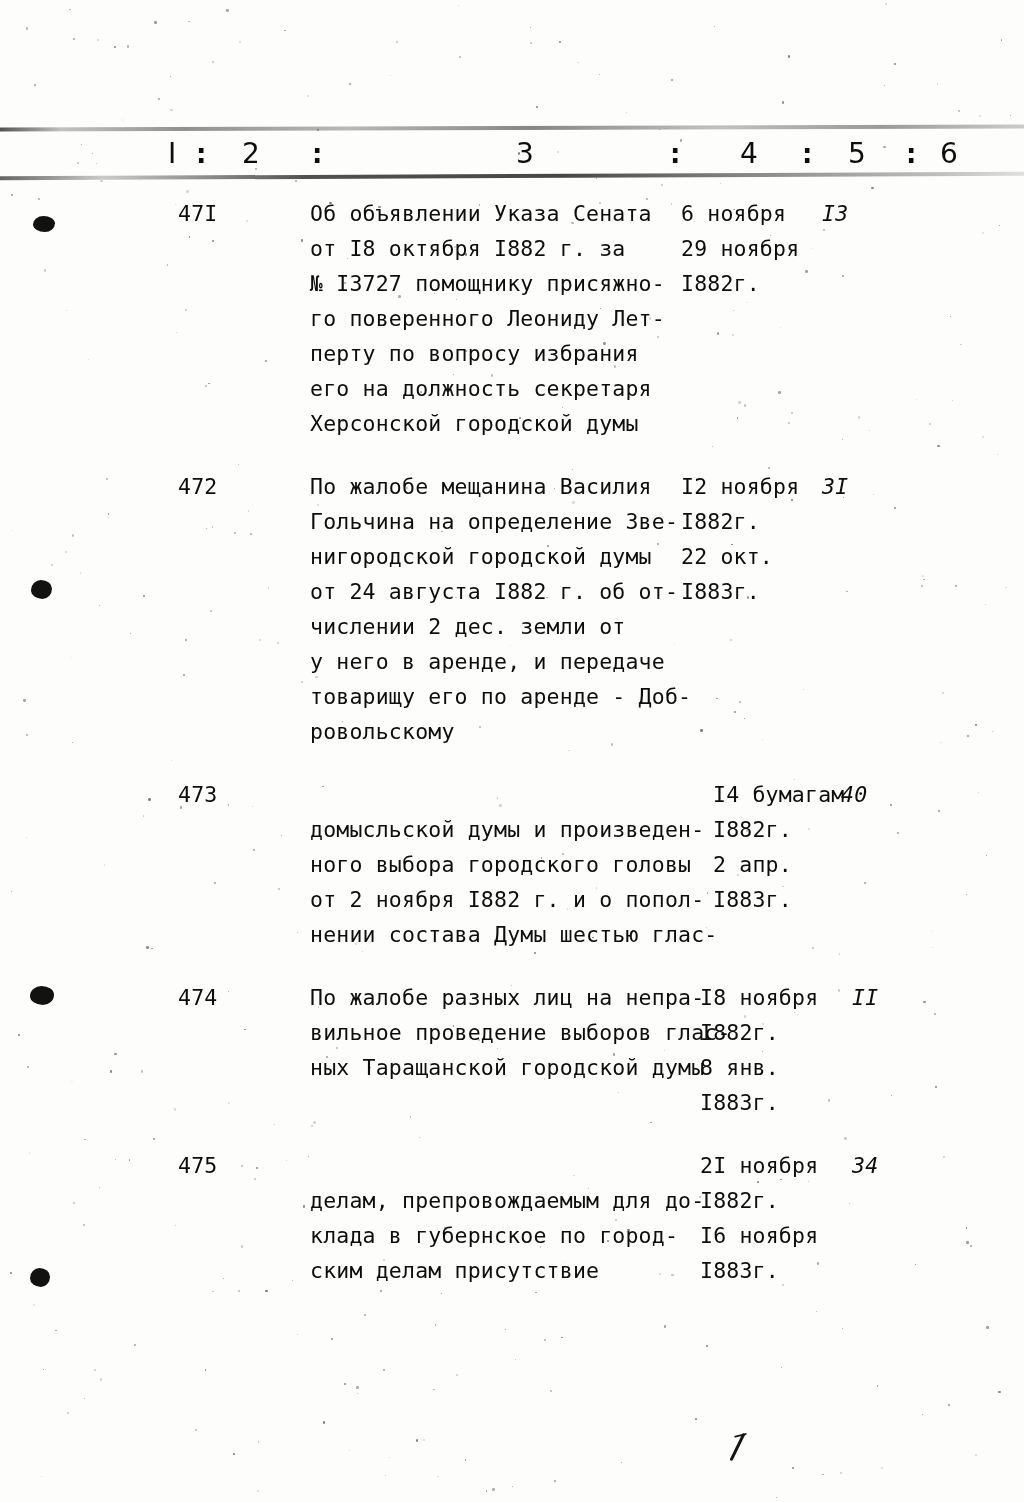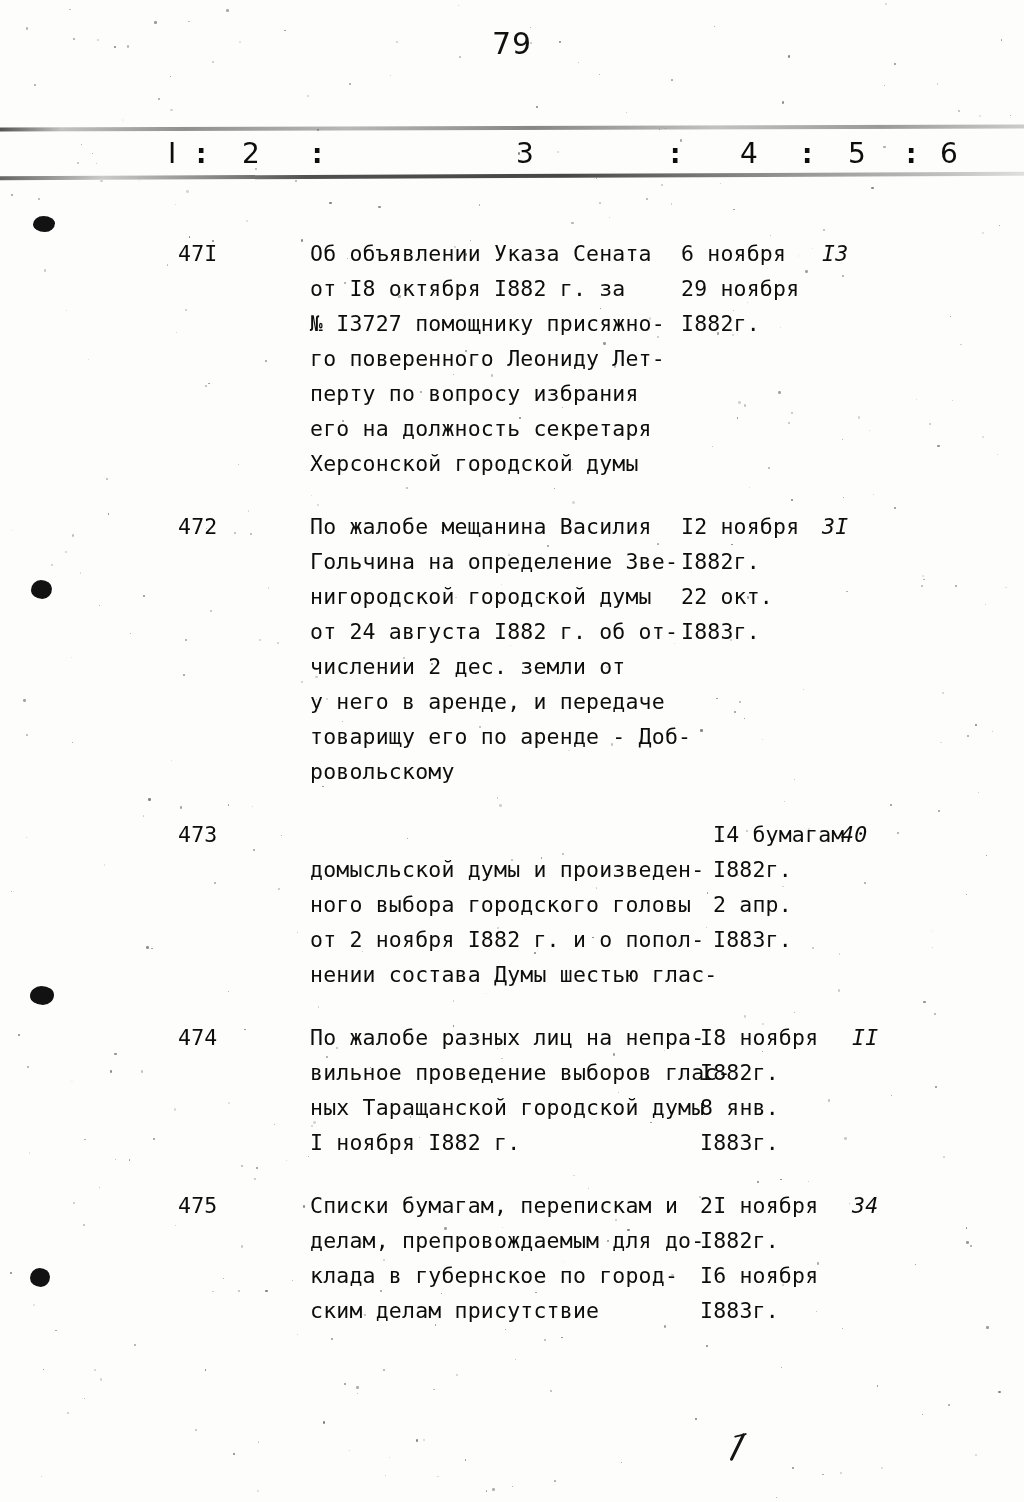--- a/index.html
+++ b/index.html
@@ -103,21 +103,20 @@
     height: 35px;
     white-space: pre;
   }
   .cell {
     position: absolute;
     top: 0;
     font-size: 21.5px;
     line-height: 35px;
     letter-spacing: 0.2px;
     white-space: pre;
-    margin-top: 40px;
   }
   .c-num   { left: 178px; width: 110px; }
   .c-desc  { left: 310px; }
   .c-date  { left: 681px; }
   .c-sheet { left: 822px; font-style: italic; }
 
   
   .entry.tight .c-date  { left: 713px; }
   .entry.tight .c-sheet { left: 841px; }
 
@@ -158,21 +157,20 @@
 
   
   .speckles { position: absolute; inset: 0; pointer-events: none; }
   .sp { position: absolute; background: #2a2a2a; border-radius: 50%; opacity: .45; }
 </style>
 </head>
 <body>
 
 <div class="page">
 
-  <div class="folio">79</div>
 
   <div class="rule top"></div>
   <div class="rule bottom"></div>
 
   <div class="colhead">
     <span class="ch-n" style="left:168px;">I</span>
     <span class="ch-sep" style="left:196px;">:</span>
     <span class="ch-n" style="left:242px;">2</span>
     <span class="ch-sep" style="left:312px;">:</span>
     <span class="ch-n" style="left:516px;">3</span>
@@ -208,24 +206,24 @@
         <div class="entry-row"><span class="cell c-num">473</span><span class="cell c-sheet">40</span><span class="cell c-date">I4 бумагам</span></div>
         <div class="entry-row"><span class="cell c-desc">домысльской думы и произведен-</span><span class="cell c-date">I882г.</span></div>
         <div class="entry-row"><span class="cell c-desc">ного выбора городского головы</span><span class="cell c-date">2 апр.</span></div>
         <div class="entry-row"><span class="cell c-desc">от 2 ноября I882 г. и о попол-</span><span class="cell c-date">I883г.</span></div>
         <div class="entry-row"><span class="cell c-desc">нении состава Думы шестью глас-</span></div>
       </div>
       <div class="entry wide">
         <div class="entry-row"><span class="cell c-num">474</span><span class="cell c-sheet">II</span><span class="cell c-desc">По жалобе разных лиц на непра-</span><span class="cell c-date">I8 ноября</span></div>
         <div class="entry-row"><span class="cell c-desc">вильное проведение выборов глас-</span><span class="cell c-date">I882г.</span></div>
         <div class="entry-row"><span class="cell c-desc">ных Таращанской городской думы</span><span class="cell c-date">8 янв.</span></div>
-        <div class="entry-row"><span class="cell c-desc">I ноября I882 г.</span><span class="cell c-date">I883г.</span></div>
+        <div class="entry-row"><span class="cell c-date">I883г.</span></div>
       </div>
       <div class="entry wide">
-        <div class="entry-row"><span class="cell c-num">475</span><span class="cell c-sheet">34</span><span class="cell c-desc">Списки бумагам, перепискам и</span><span class="cell c-date">2I ноября</span></div>
+        <div class="entry-row"><span class="cell c-num">475</span><span class="cell c-sheet">34</span><span class="cell c-date">2I ноября</span></div>
         <div class="entry-row"><span class="cell c-desc">делам, препровождаемым для до-</span><span class="cell c-date">I882г.</span></div>
         <div class="entry-row"><span class="cell c-desc">клада в губернское по город-</span><span class="cell c-date">I6 ноября</span></div>
         <div class="entry-row"><span class="cell c-desc">ским делам присутствие</span><span class="cell c-date">I883г.</span></div>
       </div>
     </div>
 
   <div class="blob" style="left:33px; top:216px; width:22px; height:16px;"></div>
   <div class="blob" style="left:31px; top:580px; width:21px; height:19px;"></div>
   <div class="blob" style="left:30px; top:986px; width:24px; height:19px;"></div>
   <div class="blob" style="left:30px; top:1268px; width:20px; height:19px;"></div>

